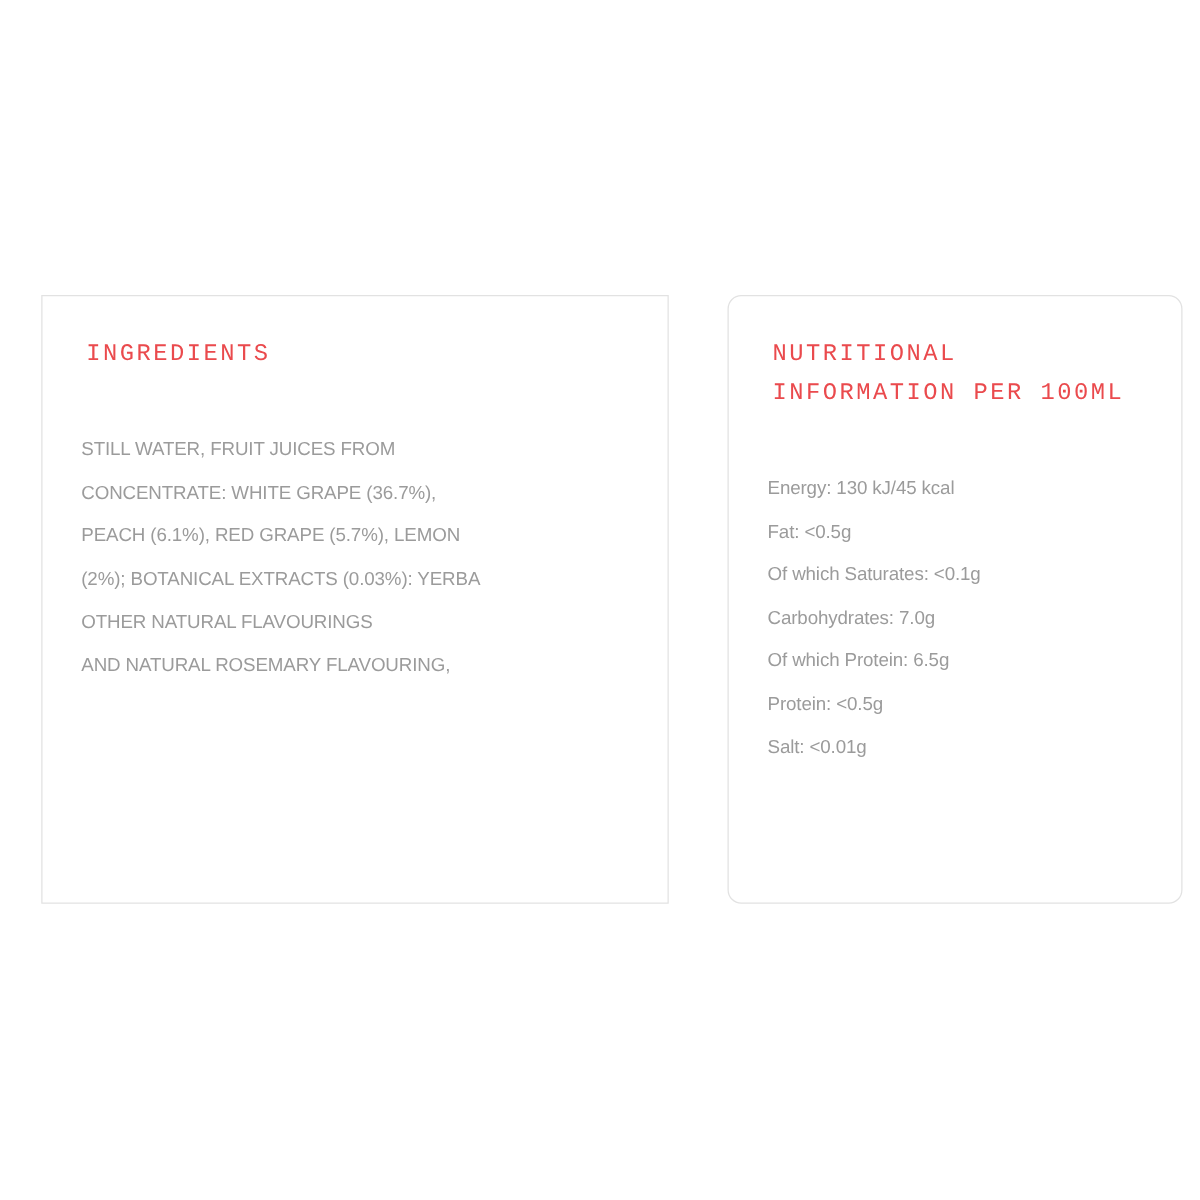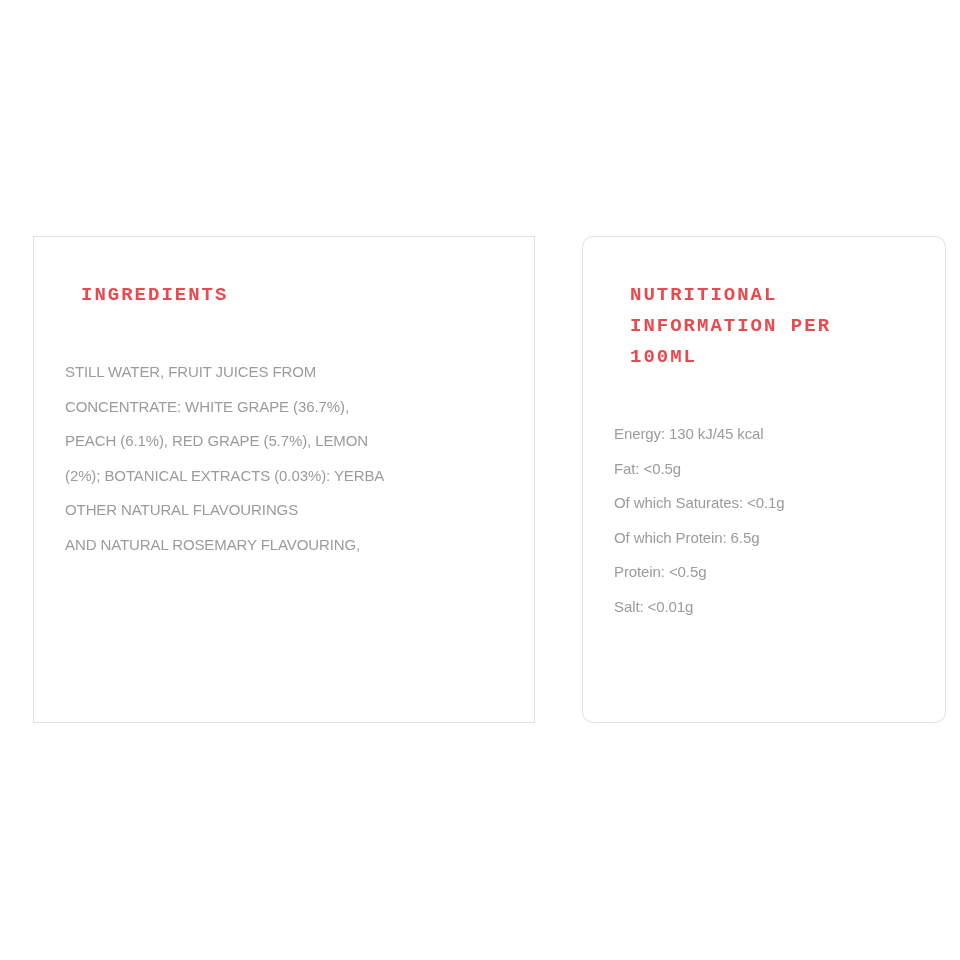--- a/index.html
+++ b/index.html
@@ -27,23 +27,23 @@
   .panel-left {
     left: 33px;
     width: 502px;
   }
   .panel-right {
     left: 582px;
     width: 364px;
     border-radius: 11px;
   }
   .panel-heading {
-    margin: 16px;
+    margin: 4px;
     font-family: "Liberation Mono", "DejaVu Sans Mono", monospace;
-    font-weight: bold;
+    font-weight: normal;
     font-size: 19px;
     line-height: 31px;
     letter-spacing: 2px;
     color: #ea4a4d;
   }
   .panel-body {
     margin-top: 44px;
   }
   .body-line {
     font-family: "Liberation Sans", sans-serif;
@@ -71,19 +71,20 @@
       <div class="body-line">AND NATURAL ROSEMARY FLAVOURING,</div>
     </div>
   </section>
 
   <section class="panel panel-right">
     <h2 class="panel-heading">NUTRITIONAL INFORMATION PER 100ML</h2>
     <div class="panel-body">
       <div class="body-line">Energy: 130 kJ/45 kcal</div>
       <div class="body-line">Fat: &lt;0.5g</div>
       <div class="body-line">Of which Saturates: &lt;0.1g</div>
+      <div class="body-line">Carbohydrates: 7.0g</div>
       <div class="body-line">Of which Protein: 6.5g</div>
       <div class="body-line">Protein: &lt;0.5g</div>
       <div class="body-line">Salt: &lt;0.01g</div>
     </div>
   </section>
 
 </div>
 
 </body></html>

